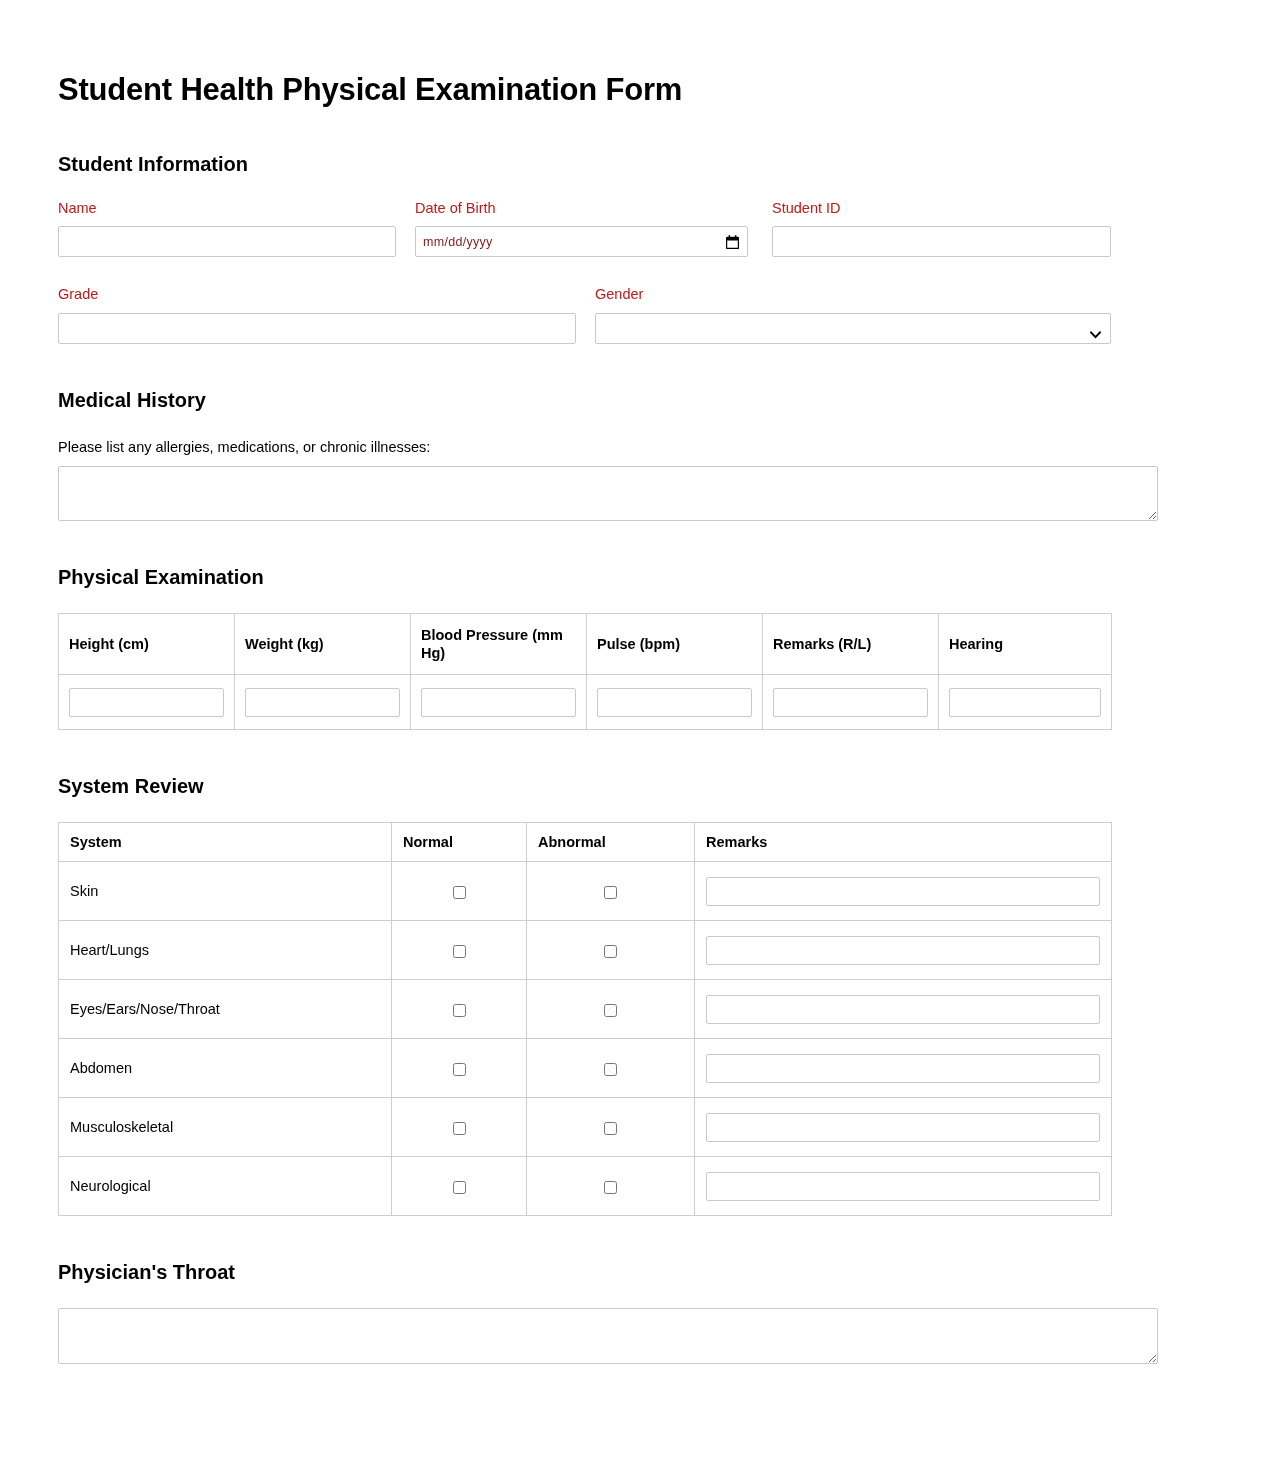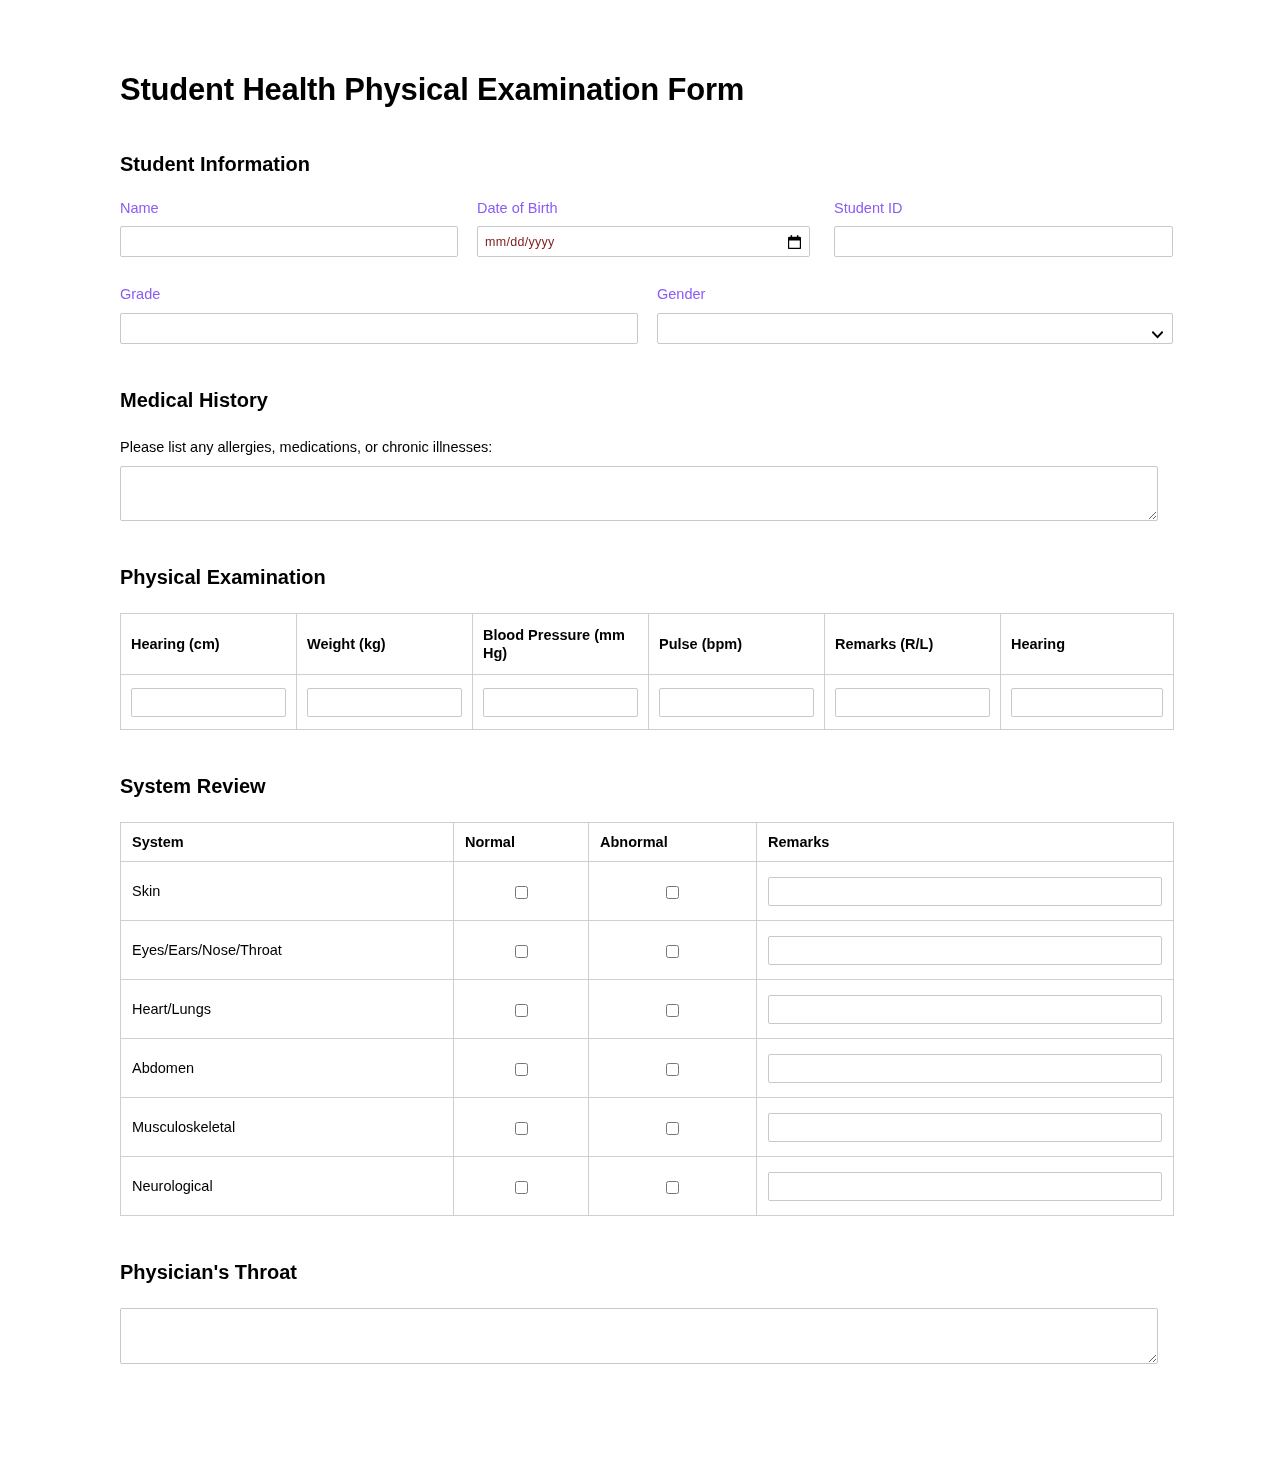--- a/index.html
+++ b/index.html
@@ -5,21 +5,21 @@
   * { box-sizing: border-box; }
   html, body { margin: 0; padding: 0; }
   body {
     width: 1263px;
     height: 1477px;
     background: #ffffff;
     font-family: "Liberation Sans", sans-serif;
     color: #000000;
     -webkit-font-smoothing: antialiased;
   }
-  .page { padding: 72px 105px 0 120px; }
+  .page { padding: 72px 105px 0 58px; }
 
   h1.form-title {
     font-size: 31px;
     font-weight: bold;
     margin: 0 0 0 0;
     line-height: 1.15;
     letter-spacing: -0.2px;
   }
 
   h2.section-title {
@@ -46,21 +46,21 @@
     margin-top: 28px;
   }
   .grid-2 > .field:nth-child(1) { padding-right: 19px; }
 
   .field { display: block; }
   .field-label {
     display: block;
     font-size: 14.5px;
     line-height: 1.3;
     margin-bottom: 9px;
-    color: #8b5cf6;
+    color: #b91c1c;
   }
 
   input[type="text"],
   input[type="date"],
   select,
   textarea {
     font-family: "Liberation Sans", sans-serif;
     font-size: 14.5px;
     color: #000;
     background: #ffffff;
@@ -248,21 +248,21 @@
   </div>
 
   <h2 class="section-title">Medical History</h2>
   <p class="helper-text">Please list any allergies, medications, or chronic illnesses:</p>
   <textarea placeholder="" style=""></textarea>
 
   <h2 class="section-title">Physical Examination</h2>
   <table class="exam-table">
     <thead>
       <tr>
-        <th class="exam-col-1">Hearing (cm)</th>
+        <th class="exam-col-1">Height (cm)</th>
         <th class="exam-col-2">Weight (kg)</th>
         <th class="exam-col-3">Blood Pressure (mm Hg)</th>
         <th class="exam-col-4">Pulse (bpm)</th>
         <th class="exam-col-5">Remarks (R/L)</th>
         <th class="exam-col-6">Hearing</th>
       </tr>
     </thead>
     <tbody>
       <tr>
         <td><input type="text" style=""></td>
@@ -286,27 +286,27 @@
       </tr>
     </thead>
     <tbody id="review-body">
         <tr>
           <td class="sys-name">Skin</td>
           <td class="check-cell"><input type="checkbox" style=""></td>
           <td class="check-cell"><input type="checkbox" style=""></td>
           <td><input type="text" value="" style=""></td>
         </tr>
         <tr>
+          <td class="sys-name">Heart/Lungs</td>
+          <td class="check-cell"><input type="checkbox" style=""></td>
+          <td class="check-cell"><input type="checkbox" style=""></td>
+          <td><input type="text" value="" style=""></td>
+        </tr>
+        <tr>
           <td class="sys-name">Eyes/Ears/Nose/Throat</td>
-          <td class="check-cell"><input type="checkbox" style=""></td>
-          <td class="check-cell"><input type="checkbox" style=""></td>
-          <td><input type="text" value="" style=""></td>
-        </tr>
-        <tr>
-          <td class="sys-name">Heart/Lungs</td>
           <td class="check-cell"><input type="checkbox" style=""></td>
           <td class="check-cell"><input type="checkbox" style=""></td>
           <td><input type="text" value="" style=""></td>
         </tr>
         <tr>
           <td class="sys-name">Abdomen</td>
           <td class="check-cell"><input type="checkbox" style=""></td>
           <td class="check-cell"><input type="checkbox" style=""></td>
           <td><input type="text" value="" style=""></td>
         </tr>

